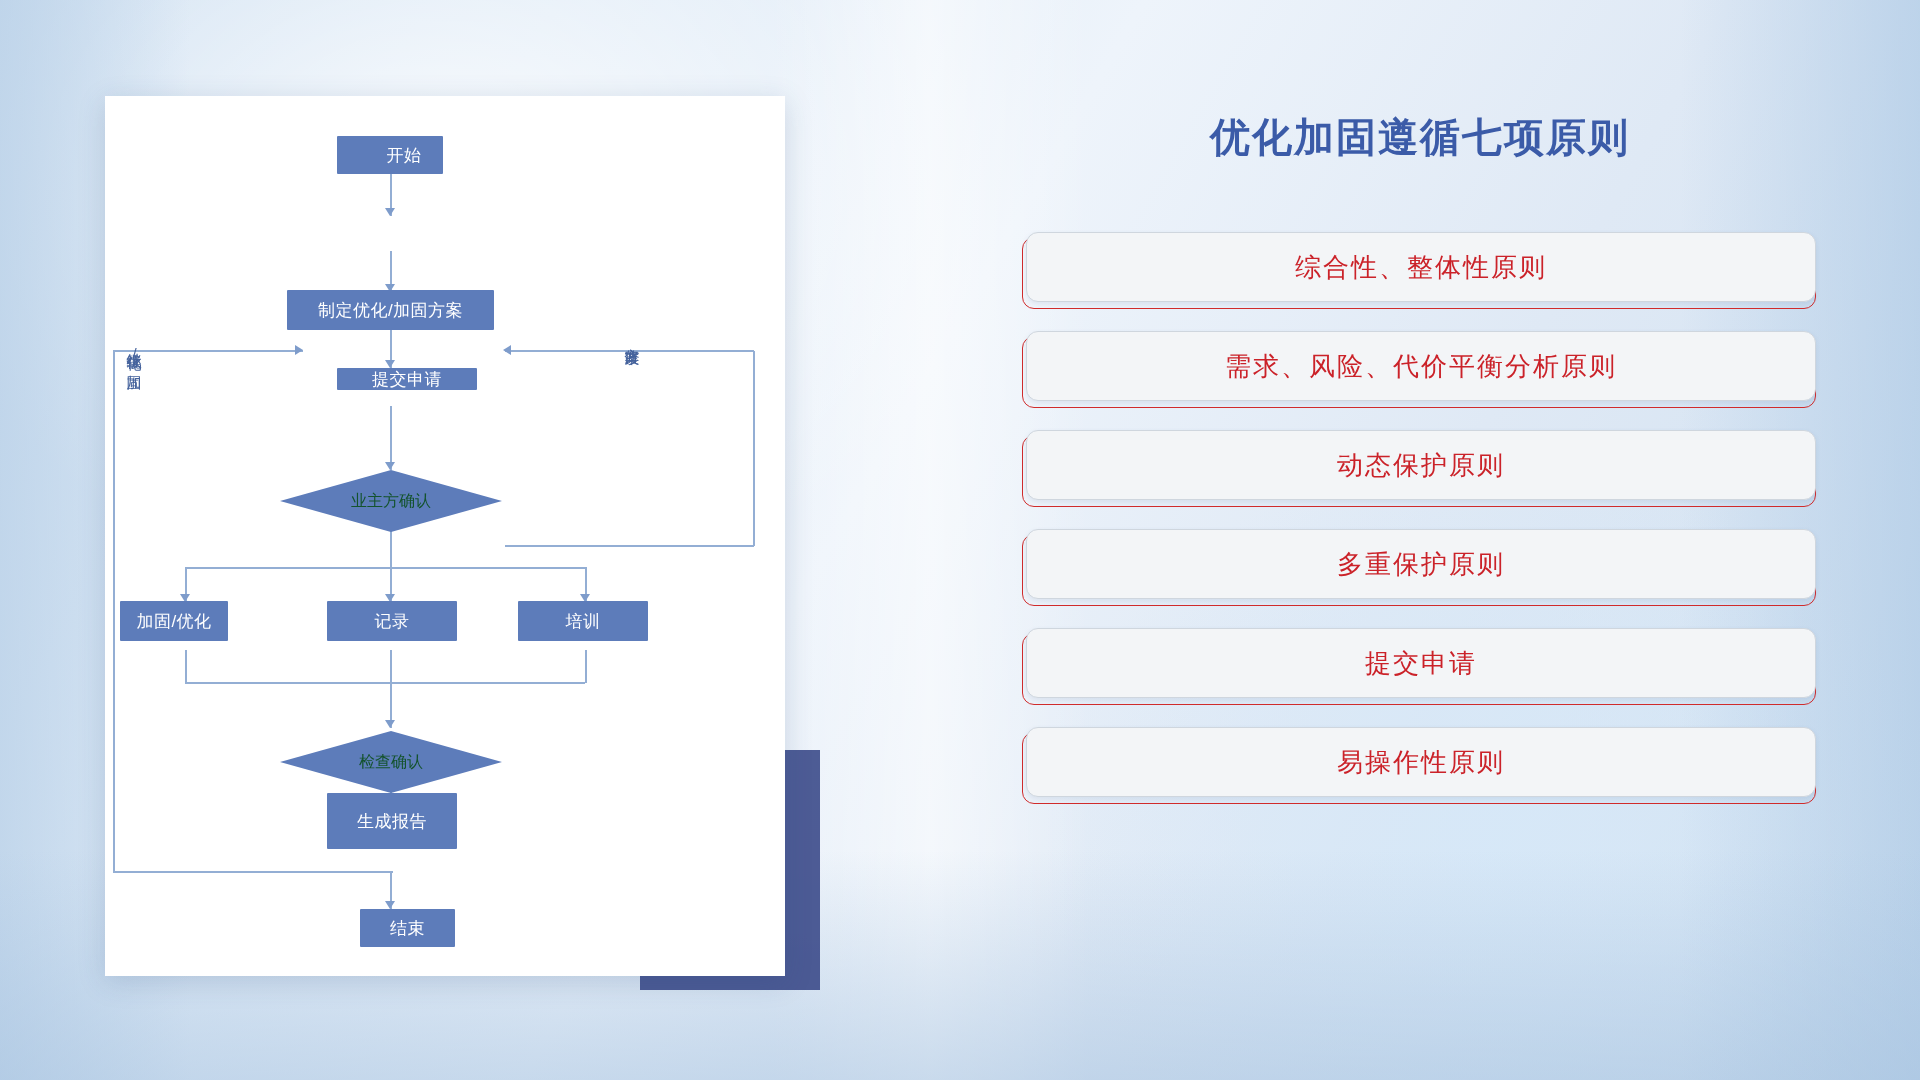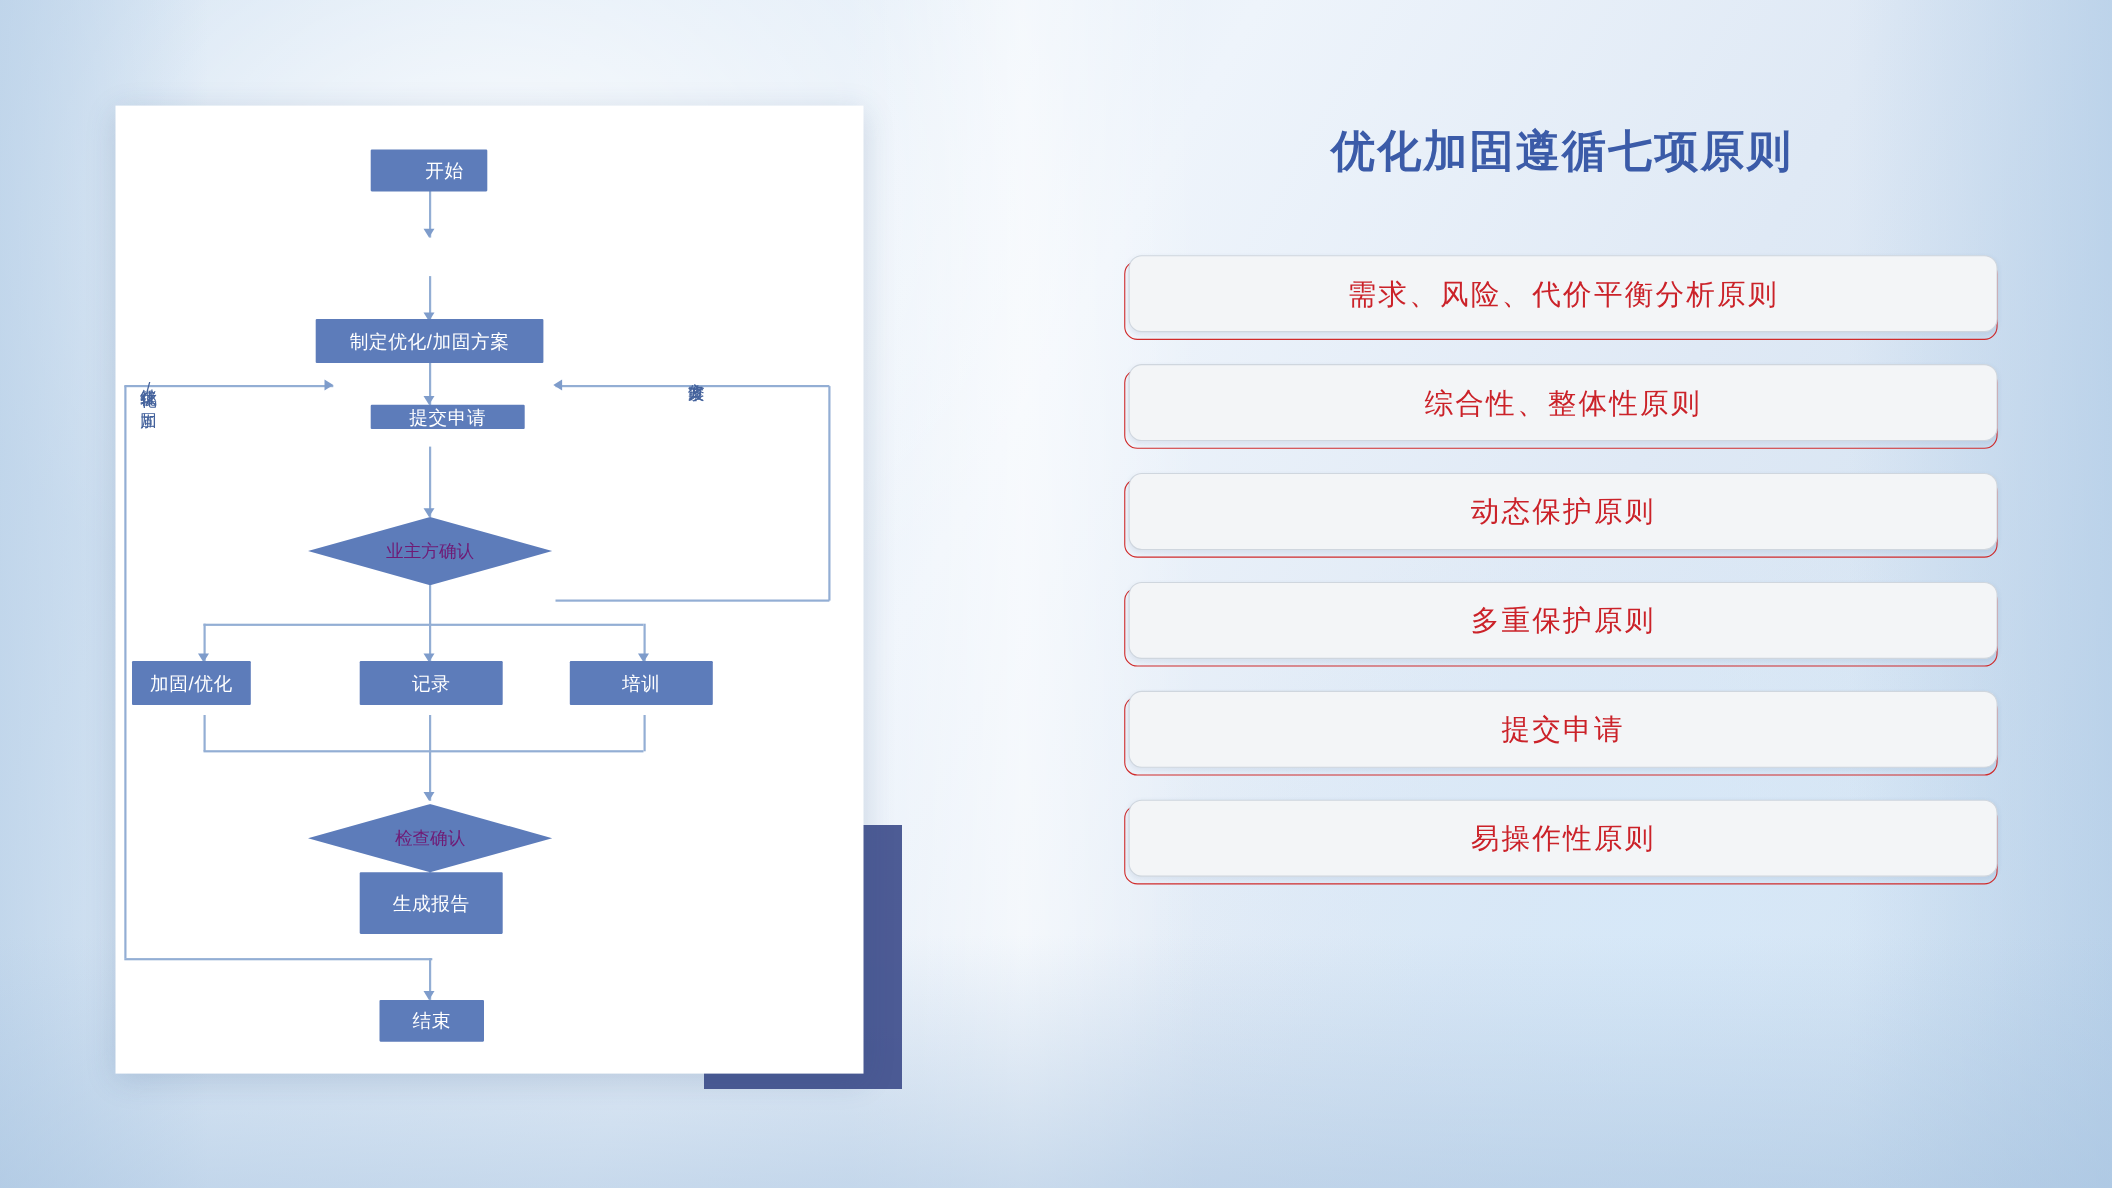--- a/index.html
+++ b/index.html
@@ -93,21 +93,21 @@
     justify-content: center;
   }
   .diamond .dshape {
     position: absolute;
     inset: 0;
     background: #5d7cba;
     clip-path: polygon(50% 0%, 100% 50%, 50% 100%, 0% 50%);
   }
   .diamond .dlabel {
     position: relative;
-    color: #701a75;
+    color: #14532d;
     font-size: 16px;
     white-space: nowrap;
   }
 
   
   .ln {
     position: absolute;
     background: #93aed4;
   }
   .ln.v { width: 1.5px; }
@@ -273,38 +273,38 @@
       <div class="node" style="left:222px; top:505px; width:130px; height:40px;">记录</div>
       <div class="node" style="left:413px; top:505px; width:130px; height:40px;">培训</div>
 
       <div class="diamond" style="left:175px; top:635px; width:222px; height:62px;">
         <div class="dshape"></div>
         <div class="dlabel">检查确认</div>
       </div>
 
       <div class="node" style="left:222px; top:697px; width:130px; height:56px;">生成报告</div>
 
-      <div class="node" style="left:240px; top:813px; width:95px; height:38px;">结束</div>
+      <div class="node" style="left:255px; top:813px; width:95px; height:38px;">结束</div>
 
     </div>
   </div>
 
   <div class="right-title">优化加固遵循七项原则</div>
 
   <div class="principles">
     <div class="p-row">
       <div class="p-accent"></div>
+      <div class="p-box">综合性、整体性原则</div>
+    </div>
+    <div class="p-row">
+      <div class="p-accent"></div>
       <div class="p-box">需求、风险、代价平衡分析原则</div>
     </div>
     <div class="p-row">
       <div class="p-accent"></div>
-      <div class="p-box">综合性、整体性原则</div>
-    </div>
-    <div class="p-row">
-      <div class="p-accent"></div>
       <div class="p-box">动态保护原则</div>
     </div>
     <div class="p-row">
       <div class="p-accent"></div>
       <div class="p-box">多重保护原则</div>
     </div>
     <div class="p-row">
       <div class="p-accent"></div>
       <div class="p-box">提交申请</div>
     </div>

